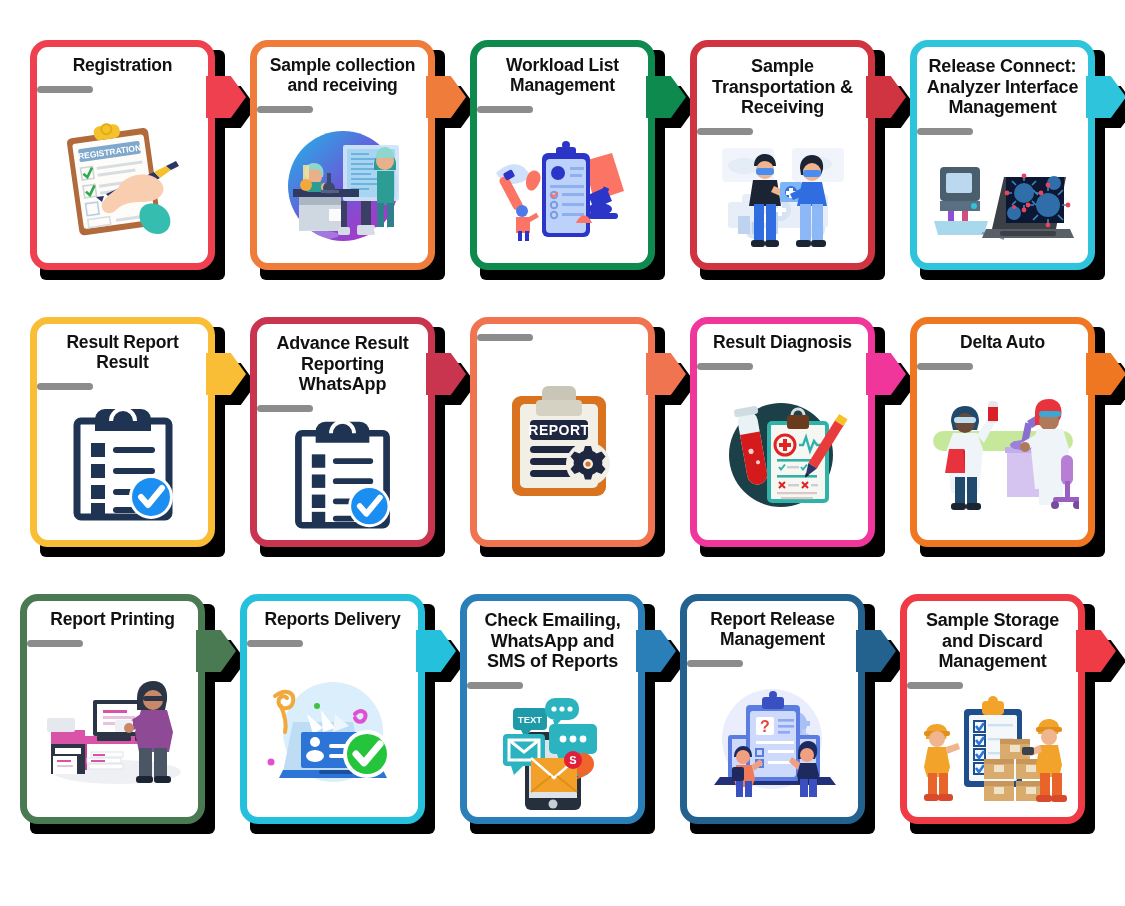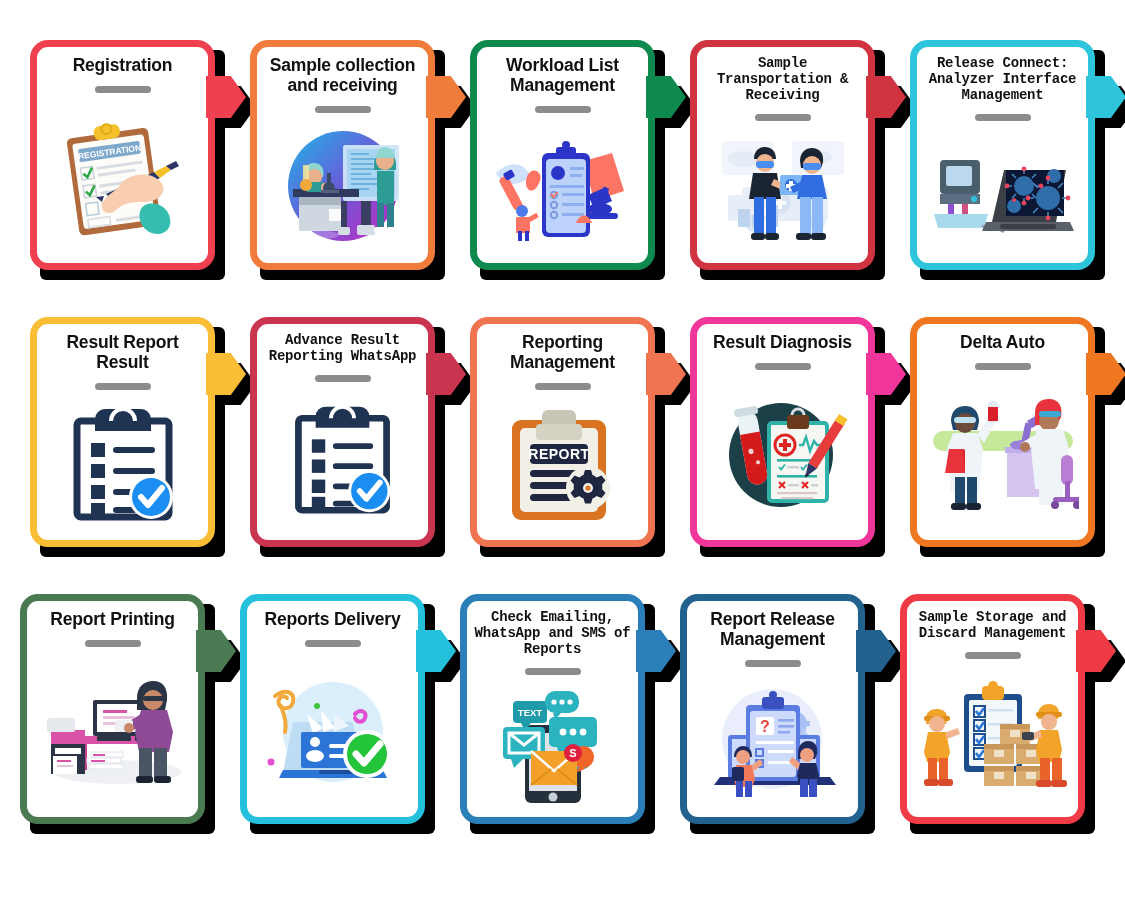--- a/index.html
+++ b/index.html
@@ -46,21 +46,20 @@
     box-sizing: border-box;
     width: 185px;
     height: 230px;
     background: #ffffff;
     border-style: solid;
     border-width: 7px;
     border-radius: 18px;
     z-index: 3;
     display: flex;
     flex-direction: column;
-    align-items: center;
     overflow: hidden;
   }
 
   
   .card-shadow {
     position: absolute;
     left: 10px;
     top: 10px;
     width: 185px;
     height: 230px;
@@ -92,21 +91,21 @@
 
   .card-title {
     margin: 9px 6px 0 6px;
     text-align: center;
     font-size: 17.5px;
     line-height: 1.14;
     font-weight: 700;
     color: #111111;
     letter-spacing: -0.2px;
   }
-  .title-3 { font-size: 14px; font-family: Liberation Mono, monospace; }
+  .title-3 { font-size: 18px; }
 
   .divider {
     width: 56px;
     height: 7px;
     background: #8c8c8c;
     border-radius: 4px;
     margin-top: 10px;
     flex: 0 0 auto;
   }
 
@@ -432,21 +431,20 @@
           </svg>
         </div>
       </div>
     </div>
 
     <div class="card-wrap">
       <div class="card-shadow"></div>
       <div class="arrow-shadow"></div>
       <div class="arrow" style="background:#f0744f"></div>
       <div class="card" style="border-color:#f0744f">
-        <div class="card-title">Reporting Management</div>
         <div class="divider"></div>
         <div class="art">
           <svg width="122" height="122" viewBox="0 0 122 122">
             <rect x="10" y="18" width="94" height="100" rx="9" fill="#d9731f"></rect>
             <rect x="18" y="26" width="78" height="84" rx="5" fill="#f2efe6"></rect>
             <rect x="40" y="8" width="34" height="22" rx="6" fill="#c9c6b8"></rect>
             <rect x="34" y="22" width="46" height="16" rx="4" fill="#d5d2c4"></rect>
             <rect x="28" y="42" width="58" height="20" rx="4" fill="#1e2640"></rect>
             <text x="57" y="57" font-size="14" font-family="'Liberation Sans',sans-serif" font-weight="bold" fill="#ffffff" text-anchor="middle" letter-spacing="0.5">REPORT</text>
             <rect x="28" y="68" width="58" height="7" rx="3.5" fill="#1e2640"></rect>

